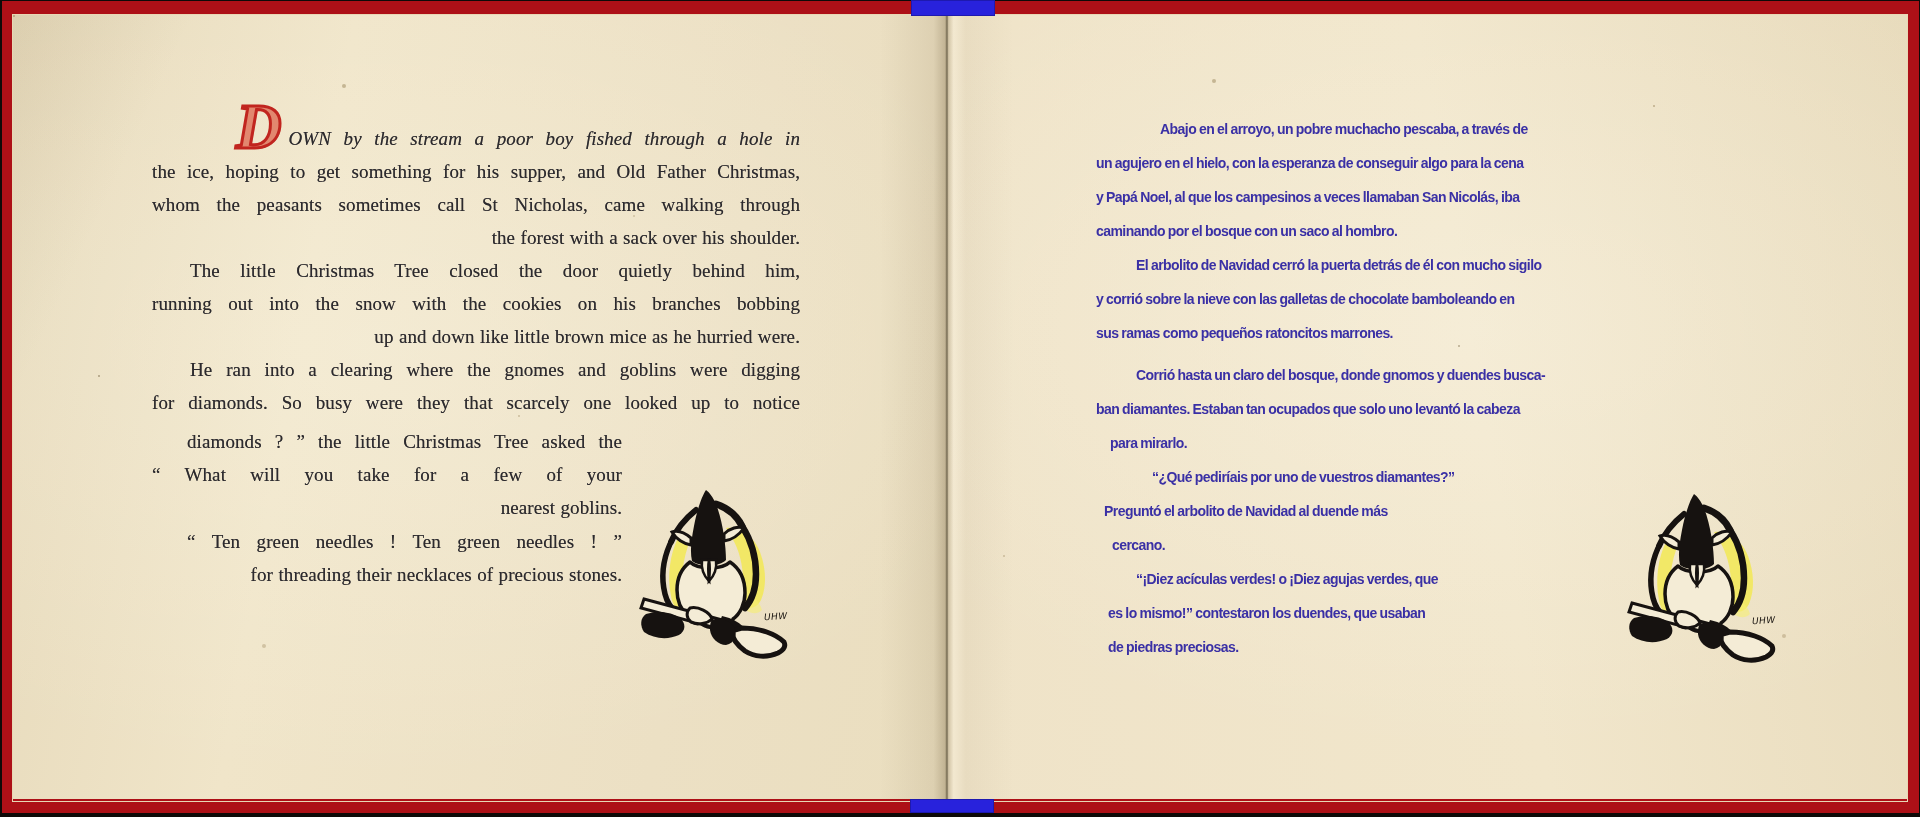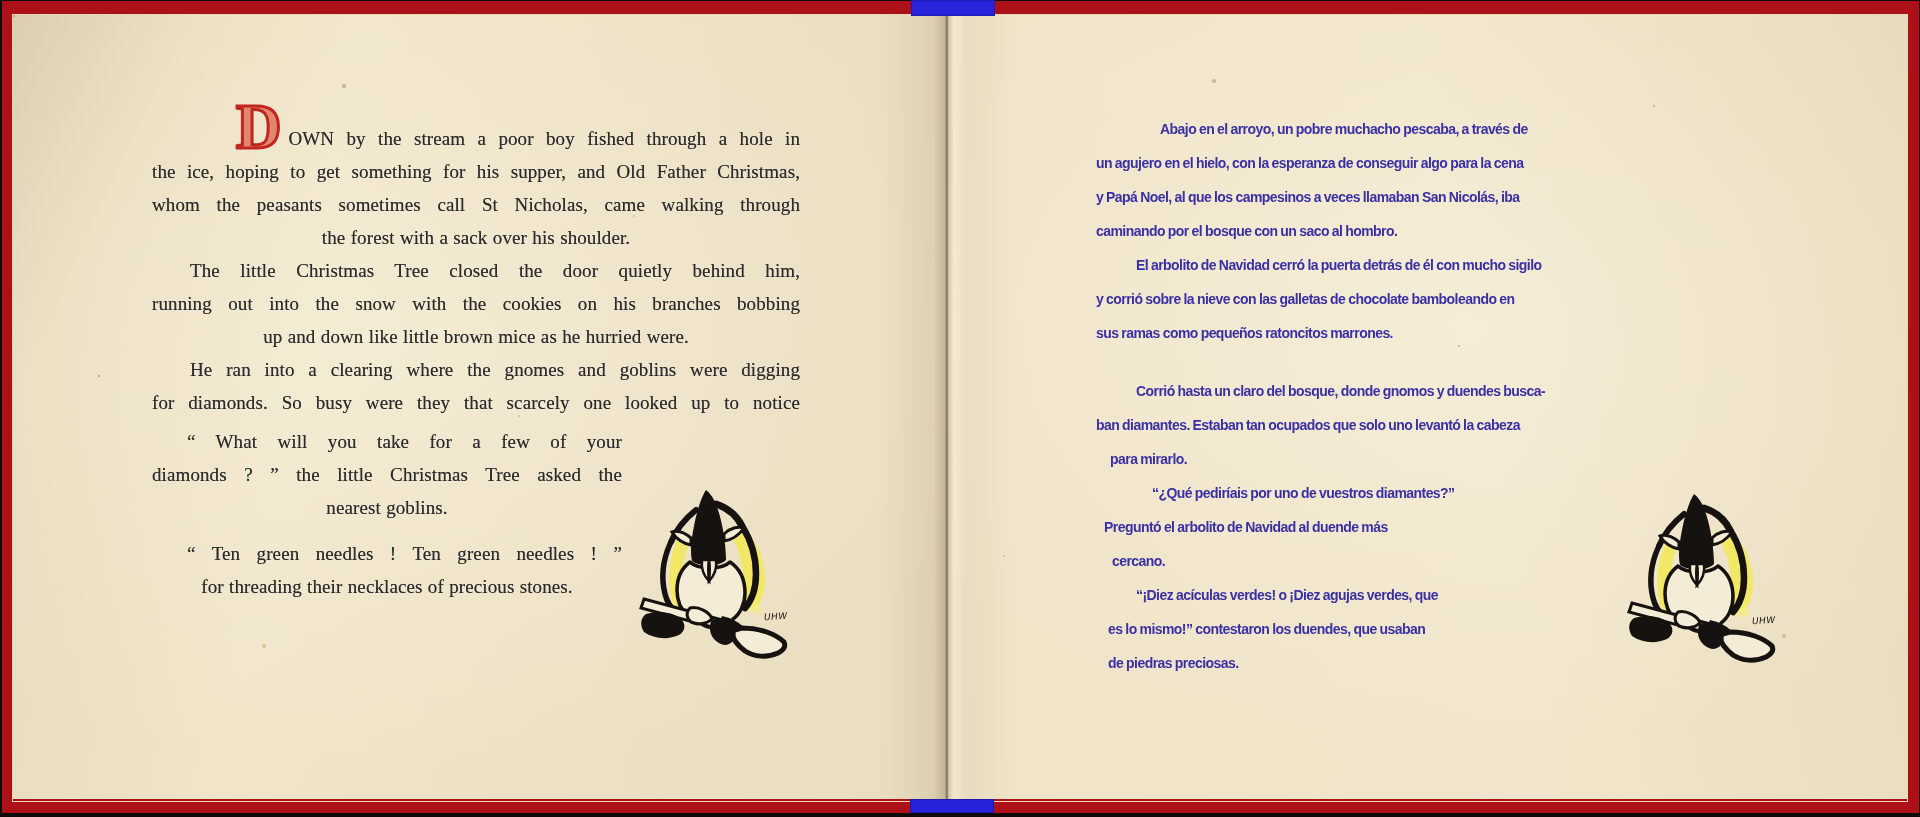--- a/index.html
+++ b/index.html
@@ -43,38 +43,38 @@
   .tape{position:absolute;width:84px;background:#2822dc;box-shadow:inset 0 0 0 1px rgba(0,0,40,.25);}
   .tape-top{left:911px;top:0;height:16px;}
   .tape-bottom{left:910px;top:799px;height:14px;}
 
   
   .text-left{position:absolute;left:152px;top:122px;width:648px;
     font-family:"Liberation Serif",serif;font-size:19px;color:#2c2a2e;
     letter-spacing:.1px;word-spacing:.5px;text-shadow:0 0 .4px rgba(40,38,42,.6);}
   .text-left .line{line-height:33px;min-height:33px;}
   .jfull{text-align:justify;text-align-last:justify;}
-  .jlast{text-align:center;}
-  .lp-p1 .line:first-child{padding-left:84px;}
+  .jlast{text-align:right;}
+  .lp-p1 .line:first-child{padding-left:84px;font-style:italic;}
   .lp-p2 .line:first-child,.lp-p3 .line:first-child{padding-left:38px;}
   .lp-p4 .line:first-child,.lp-p5 .line:first-child{padding-left:35px;}
   .lp-p4{width:470px;margin-top:6px;}
-  .lp-p5{width:470px;margin-top:13px;}
+  .lp-p5{width:470px;margin-top:1px;}
   .dropcap{font-family:"Liberation Serif",serif;font-weight:700;font-size:63px;line-height:0;
     color:#e2876f;-webkit-text-stroke:3px #c1251f;letter-spacing:2px;margin-right:5px;
     position:relative;top:3px;text-shadow:1px 1px 0 rgba(150,30,20,.35);}
 
   
   .text-right{position:absolute;left:1096px;top:112px;width:740px;
     font-family:"Liberation Sans",sans-serif;font-weight:700;font-size:14px;color:#3a30a5;
     letter-spacing:-.55px;word-spacing:-.5px;}
   .text-right .line{line-height:34px;min-height:34px;white-space:nowrap;}
   .rp-p1 .line:nth-child(1){padding-left:64px;}
   .rp-p2 .line:nth-child(1){padding-left:40px;}
-  .rp-p3{margin-top:24px;}
+  .rp-p3{margin-top:8px;}
   .rp-p3 .line:nth-child(1){padding-left:40px;}
   .rp-p3 .line:nth-child(3){padding-left:14px;}
   .rp-p4 .line:nth-child(1){padding-left:56px;}
   .rp-p4 .line:nth-child(2){padding-left:8px;}
   .rp-p4 .line:nth-child(3){padding-left:16px;}
   .rp-p5 .line:nth-child(1){padding-left:40px;}
   .rp-p5 .line:nth-child(n+2){padding-left:12px;}
 
   
   .gnome{position:absolute;width:220px;height:220px;}
@@ -110,22 +110,22 @@
       <div class="para lp-p2">
         <div class="line jfull">The little Christmas Tree closed the door quietly behind him,</div>
         <div class="line jfull">running out into the snow with the cookies on his branches bobbing</div>
         <div class="line jlast">up and down like little brown mice as he hurried were.</div>
       </div>
       <div class="para lp-p3">
         <div class="line jfull">He ran into a clearing where the gnomes and goblins were digging</div>
         <div class="line jfull">for diamonds.  So busy were they that scarcely one looked up to notice</div>
       </div>
       <div class="para lp-p4">
+        <div class="line jfull">diamonds ? ”  the little Christmas Tree asked the</div>
         <div class="line jfull">“ What will you take for a few of your</div>
-        <div class="line jfull">diamonds ? ”  the little Christmas Tree asked the</div>
         <div class="line jlast">nearest goblins.</div>
       </div>
       <div class="para lp-p5">
         <div class="line jfull">“ Ten green needles !  Ten green needles ! ”</div>
         <div class="line jlast">for threading their necklaces of precious stones.</div>
       </div>
     </div>
   <div class="text-right" id="right-text">
       <div class="para rp-p1">
         <div class="line">Abajo en el arroyo, un pobre muchacho pescaba, a través de</div>

